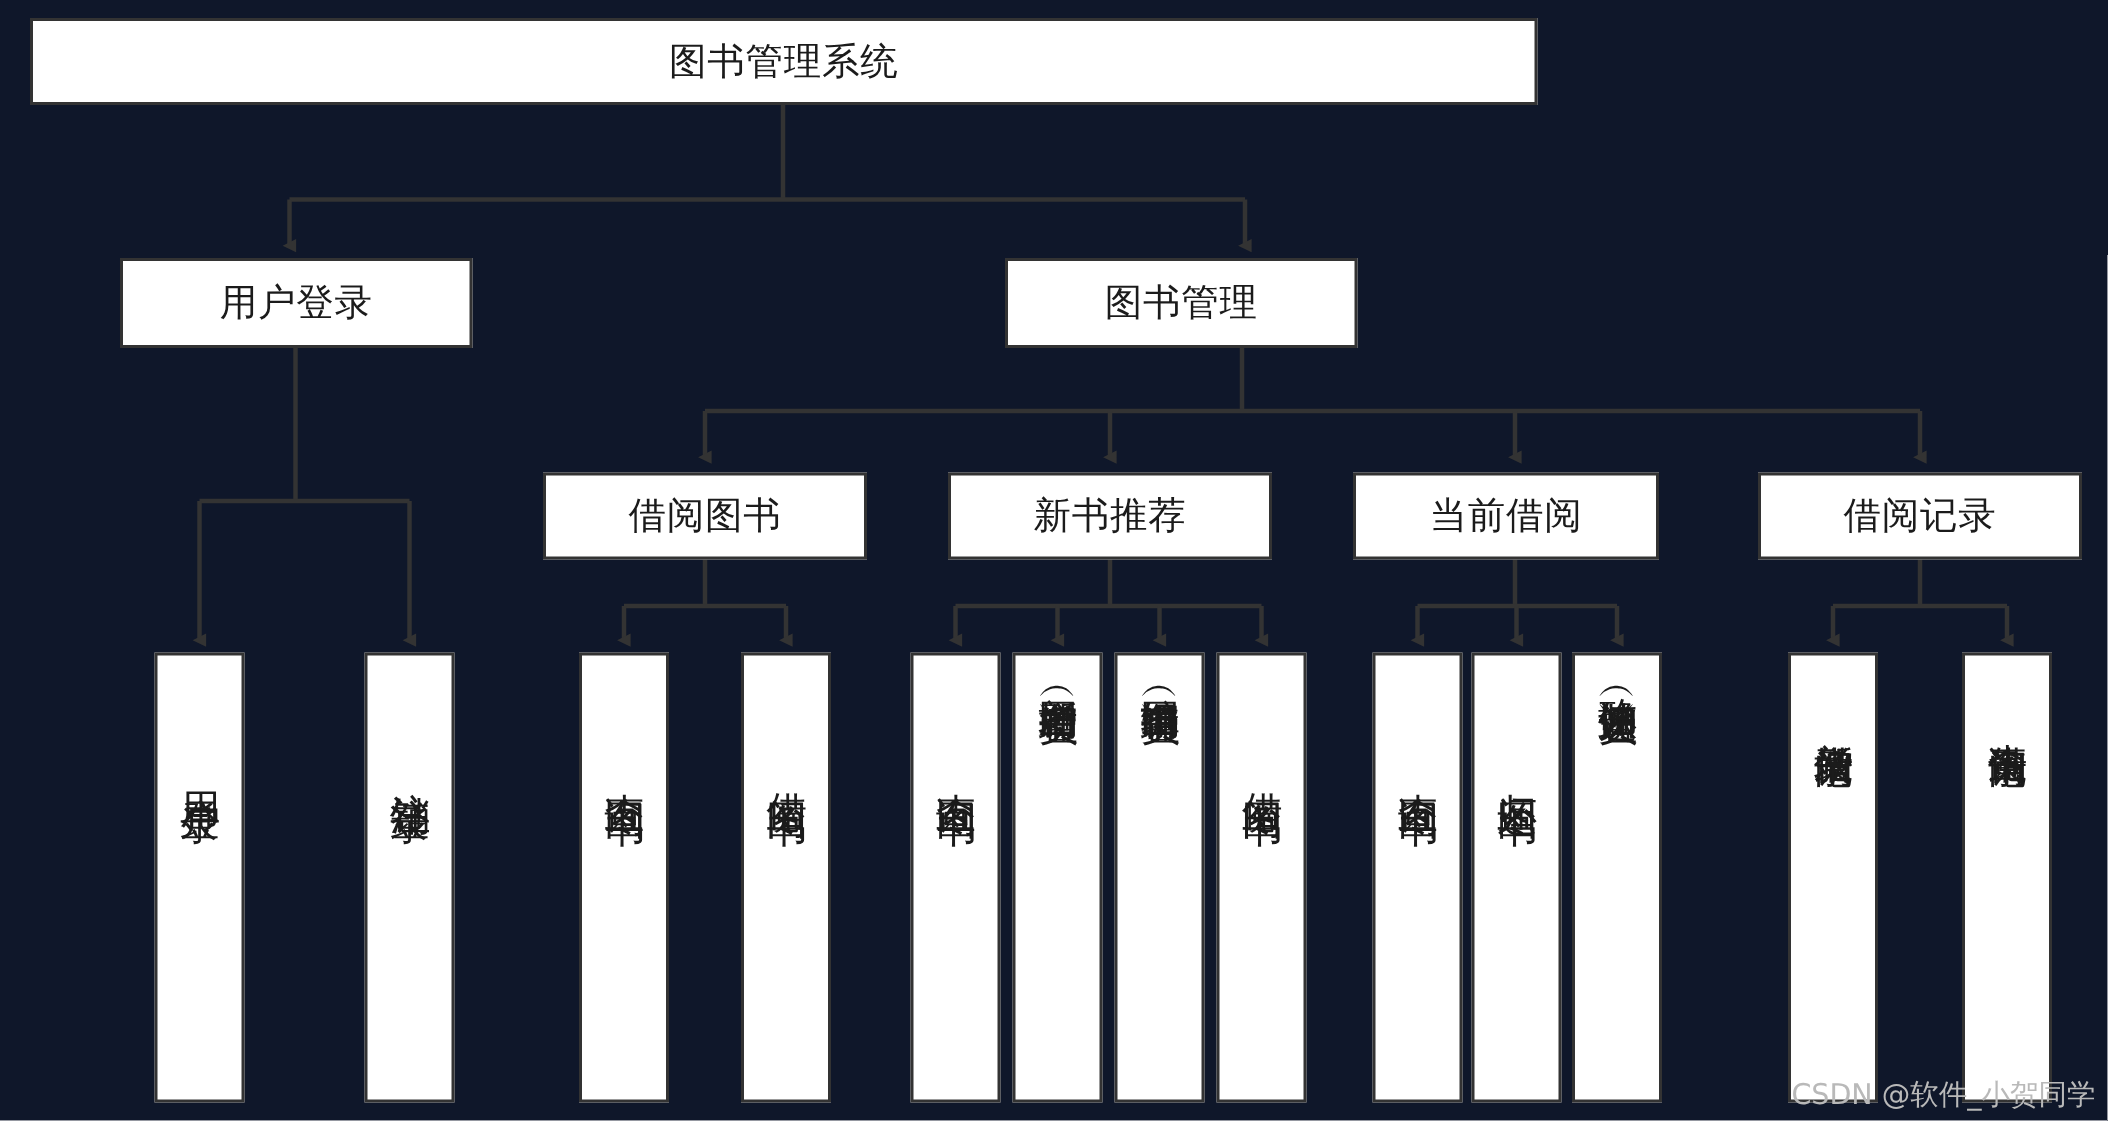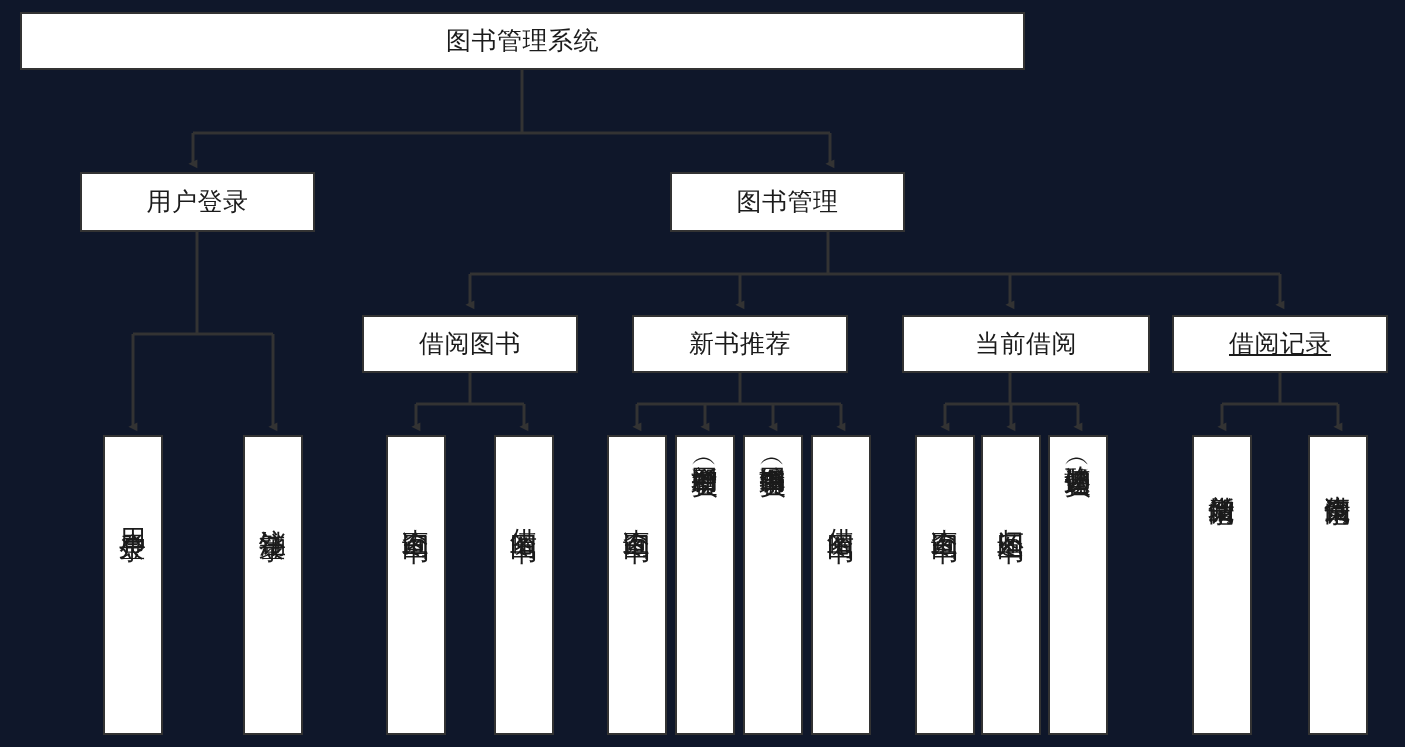--- a/index.html
+++ b/index.html
@@ -141,24 +141,24 @@
   <div class="node horizontal" style="left:670px; top:172px; width:235px; height:60px;">
     <span class="label">图书管理</span>
   </div>
 
   <div class="node horizontal" style="left:362px; top:315px; width:216px; height:58px;">
     <span class="label">借阅图书</span>
   </div>
   <div class="node horizontal" style="left:632px; top:315px; width:216px; height:58px;">
     <span class="label">新书推荐</span>
   </div>
-  <div class="node horizontal" style="left:902px; top:315px; width:248px; height:58px;">
+  <div class="node horizontal" style="left:902px; top:315px; width:204px; height:58px;">
     <span class="label">当前借阅</span>
   </div>
-  <div class="node horizontal" style="left:1172px; top:315px; width:216px; height:58px;text-decoration:underline;">
+  <div class="node horizontal" style="left:1172px; top:315px; width:216px; height:58px;">
     <span class="label">借阅记录</span>
   </div>
 
   <div class="node vertical" style="left:103px; top:435px; width:60px; height:300px; padding-top:70px;">
     <span class="label">用户登录</span>
   </div>
   <div class="node vertical" style="left:243px; top:435px; width:60px; height:300px; padding-top:70px;">
     <span class="label">注销登录</span>
   </div>
 
@@ -192,14 +192,15 @@
     <span class="label">确认归还（管理员）</span>
   </div>
 
   <div class="node vertical tall-text" style="left:1192px; top:435px; width:60px; height:300px; padding-top:38px;">
     <span class="label">新增借阅记录</span>
   </div>
   <div class="node vertical tall-text" style="left:1308px; top:435px; width:60px; height:300px; padding-top:38px;">
     <span class="label">查询借阅记录</span>
   </div>
 
+  <div id="watermark">CSDN @软件_小贺同学</div>
 
 </div>
 
 </body></html>

